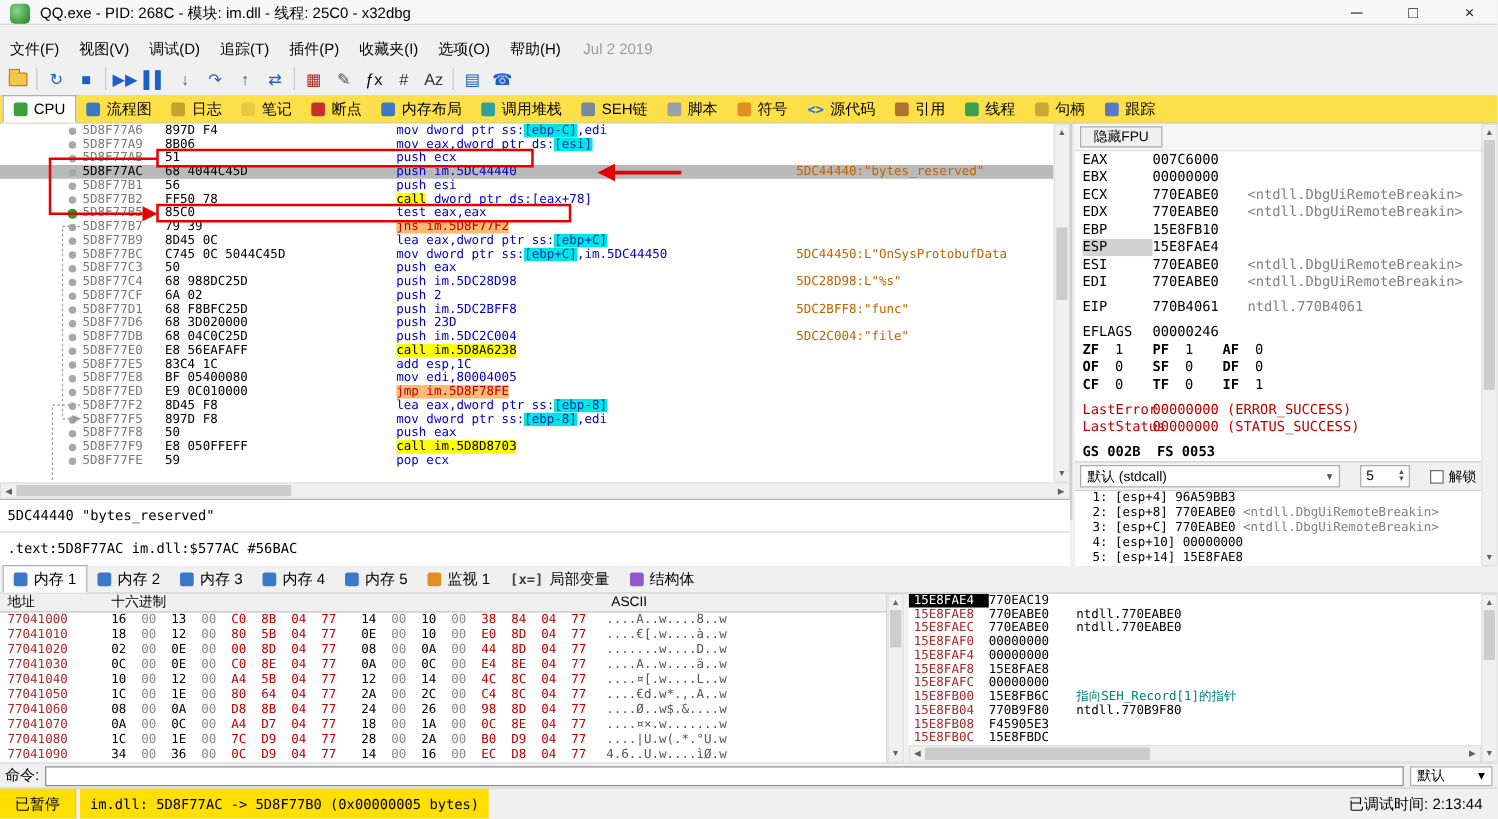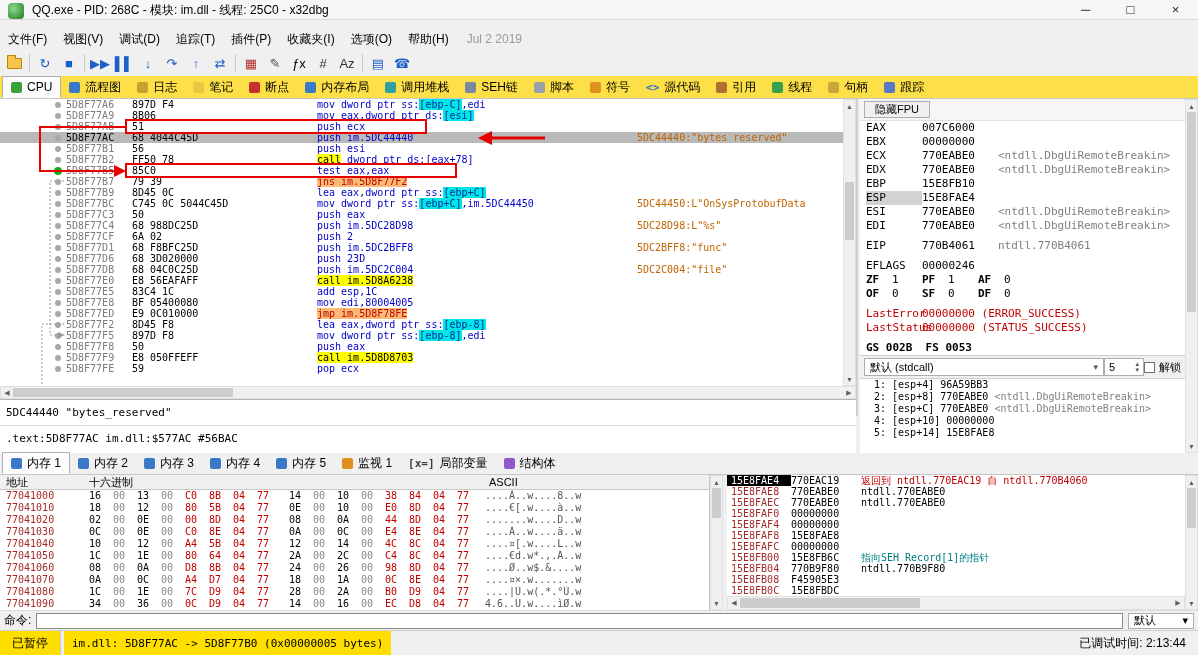--- a/index.html
+++ b/index.html
@@ -64,21 +64,21 @@
 .rrow{height:14px;line-height:14px;padding-left:6px;white-space:pre;overflow:hidden}
 .rgap{height:6px}
 .rname{display:inline-block;width:56px;font-weight:normal}
 .rname.hl{background:#D2D2D2}
 .rval{display:inline-block;min-width:76px}
 .rcom{color:#808080}
 .rrow.err .rname,.rrow.err .rval{color:#C00000}
 .fname{display:inline-block;width:26px;font-weight:bold}
 .fval{display:inline-block;width:30px}
 .seg{font-weight:bold}
-.conv-row{height:24px;display:flex;align-items:center;gap:0;padding:0 4px;background:#F0F0F0;border-top:1px solid #D0D0D0;border-bottom:1px solid #D0D0D0;font-family:"Liberation Sans",sans-serif}
+.conv-row{height:24px;display:flex;align-items:center;gap:16px;padding:0 4px;background:#F0F0F0;border-top:1px solid #D0D0D0;border-bottom:1px solid #D0D0D0;font-family:"Liberation Sans",sans-serif}
 .combo{flex:1;height:18px;background:#fff;border:1px solid #ADADAD;display:flex;align-items:center;justify-content:space-between;padding:0 5px;font-size:11px;white-space:nowrap;overflow:hidden}
 .combo .arrow,.spin .arrows{color:#555;font-size:9px}
 .spin{width:40px;height:18px;background:#fff;border:1px solid #ADADAD;display:flex;align-items:center;justify-content:space-between;padding:0 4px;font-size:11px}
 .spin .arrows{display:flex;flex-direction:column;line-height:6px;font-size:7px}
 .unlock{display:flex;align-items:center;gap:4px;font-size:11px;white-space:nowrap}
 .cb{width:11px;height:11px;border:1px solid #707070;background:#fff;display:inline-block}
 .args{background:#fff}
 .arow{height:12px;line-height:12px;font-size:10px;padding-left:14px;white-space:pre;overflow:hidden}
 .acom{color:#808080}
 
@@ -347,20 +347,21 @@
         <div class="rrow"><span class="rname">EBP</span><span class="rval">15E8FB10</span></div>
         <div class="rrow"><span class="rname hl">ESP</span><span class="rval">15E8FAE4</span></div>
         <div class="rrow"><span class="rname">ESI</span><span class="rval">770EABE0</span><span class="rcom">&lt;ntdll.DbgUiRemoteBreakin&gt;</span></div>
         <div class="rrow"><span class="rname">EDI</span><span class="rval">770EABE0</span><span class="rcom">&lt;ntdll.DbgUiRemoteBreakin&gt;</span></div>
         <div class="rgap"></div>
         <div class="rrow"><span class="rname">EIP</span><span class="rval">770B4061</span><span class="rcom">ntdll.770B4061</span></div>
         <div class="rgap"></div>
         <div class="rrow"><span class="rname">EFLAGS</span><span class="rval">00000246</span></div>
         <div class="rrow"><span class="fname">ZF</span><span class="fval">1</span><span class="fname">PF</span><span class="fval">1</span><span class="fname">AF</span><span class="fval">0</span></div>
         <div class="rrow"><span class="fname">OF</span><span class="fval">0</span><span class="fname">SF</span><span class="fval">0</span><span class="fname">DF</span><span class="fval">0</span></div>
+        <div class="rrow"><span class="fname">CF</span><span class="fval">0</span><span class="fname">TF</span><span class="fval">0</span><span class="fname">IF</span><span class="fval">1</span></div>
         <div class="rgap"></div>
         <div class="rrow err"><span class="rname">LastError</span><span class="rval">00000000 (ERROR_SUCCESS)</span></div>
         <div class="rrow err"><span class="rname">LastStatus</span><span class="rval">00000000 (STATUS_SUCCESS)</span></div>
         <div class="rgap"></div>
         <div class="rrow"><span class="seg">GS 002B  FS 0053</span></div>
       </div>
     <div class="conv-row">
       <div class="combo">
         <span>默认 (stdcall)</span>
         <span class="arrow">▾</span>
@@ -454,21 +455,21 @@
   <div class="sb" style="left:710px;top:22px;width:13px;height:135px">
     <div class="sb-btn">▲</div>
     <div class="sb-track">
         <div class="sb-thumb" style="top:0;height:30px"></div>
       </div>
     <div class="sb-btn">▼</div>
   </div>
 
   <div class="stack">
     <div>
-        <div class="srow"><span class="saddr sel">15E8FAE4</span><span class="sval">770EAC19</span><span class="scom ret">返回到 ntdll.770EAC19 自 ntdll.770B4060</span></div>
+        <div class="srow"><span class="saddr sel">15E8FAE4</span><span class="sval">770EAC19</span></div>
         <div class="srow"><span class="saddr">15E8FAE8</span><span class="sval">770EABE0</span><span class="scom mod">ntdll.770EABE0</span></div>
         <div class="srow"><span class="saddr">15E8FAEC</span><span class="sval">770EABE0</span><span class="scom mod">ntdll.770EABE0</span></div>
         <div class="srow"><span class="saddr">15E8FAF0</span><span class="sval">00000000</span><span class="scom"></span></div>
         <div class="srow"><span class="saddr">15E8FAF4</span><span class="sval">00000000</span><span class="scom"></span></div>
         <div class="srow"><span class="saddr">15E8FAF8</span><span class="sval">15E8FAE8</span><span class="scom"></span></div>
         <div class="srow"><span class="saddr">15E8FAFC</span><span class="sval">00000000</span><span class="scom"></span></div>
         <div class="srow"><span class="saddr">15E8FB00</span><span class="sval">15E8FB6C</span><span class="scom seh">指向SEH_Record[1]的指针</span></div>
         <div class="srow"><span class="saddr">15E8FB04</span><span class="sval">770B9F80</span><span class="scom mod">ntdll.770B9F80</span></div>
         <div class="srow"><span class="saddr">15E8FB08</span><span class="sval">F45905E3</span><span class="scom"></span></div>
         <div class="srow"><span class="saddr">15E8FB0C</span><span class="sval">15E8FBDC</span><span class="scom"></span></div>

